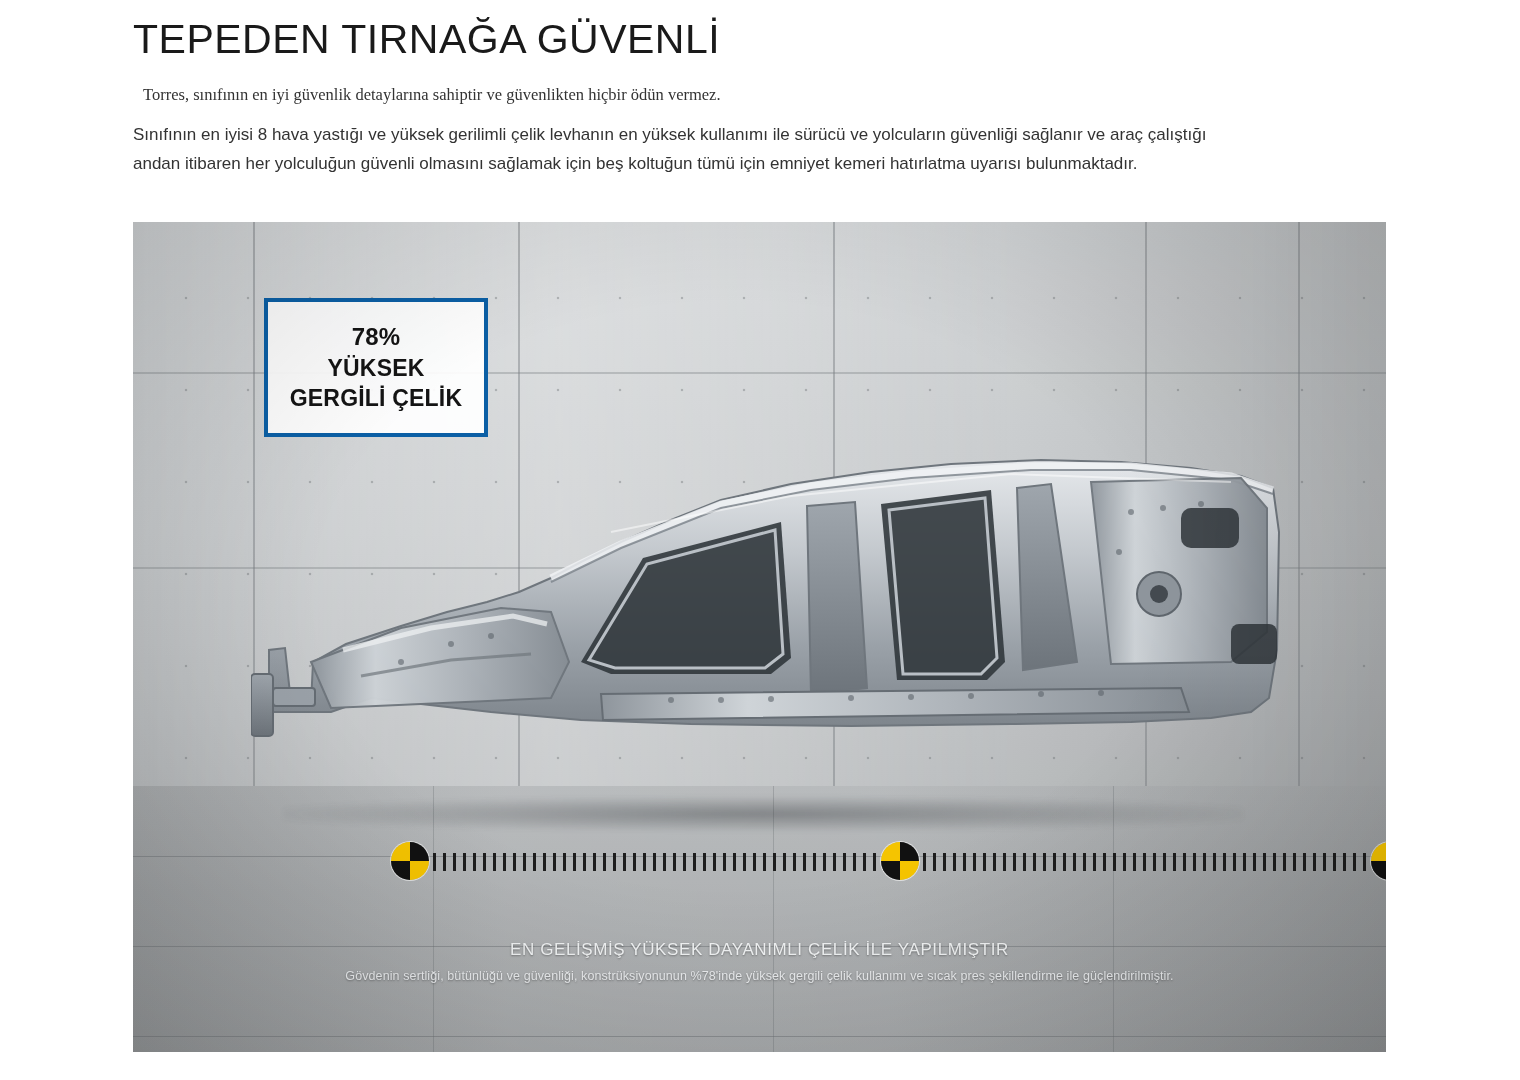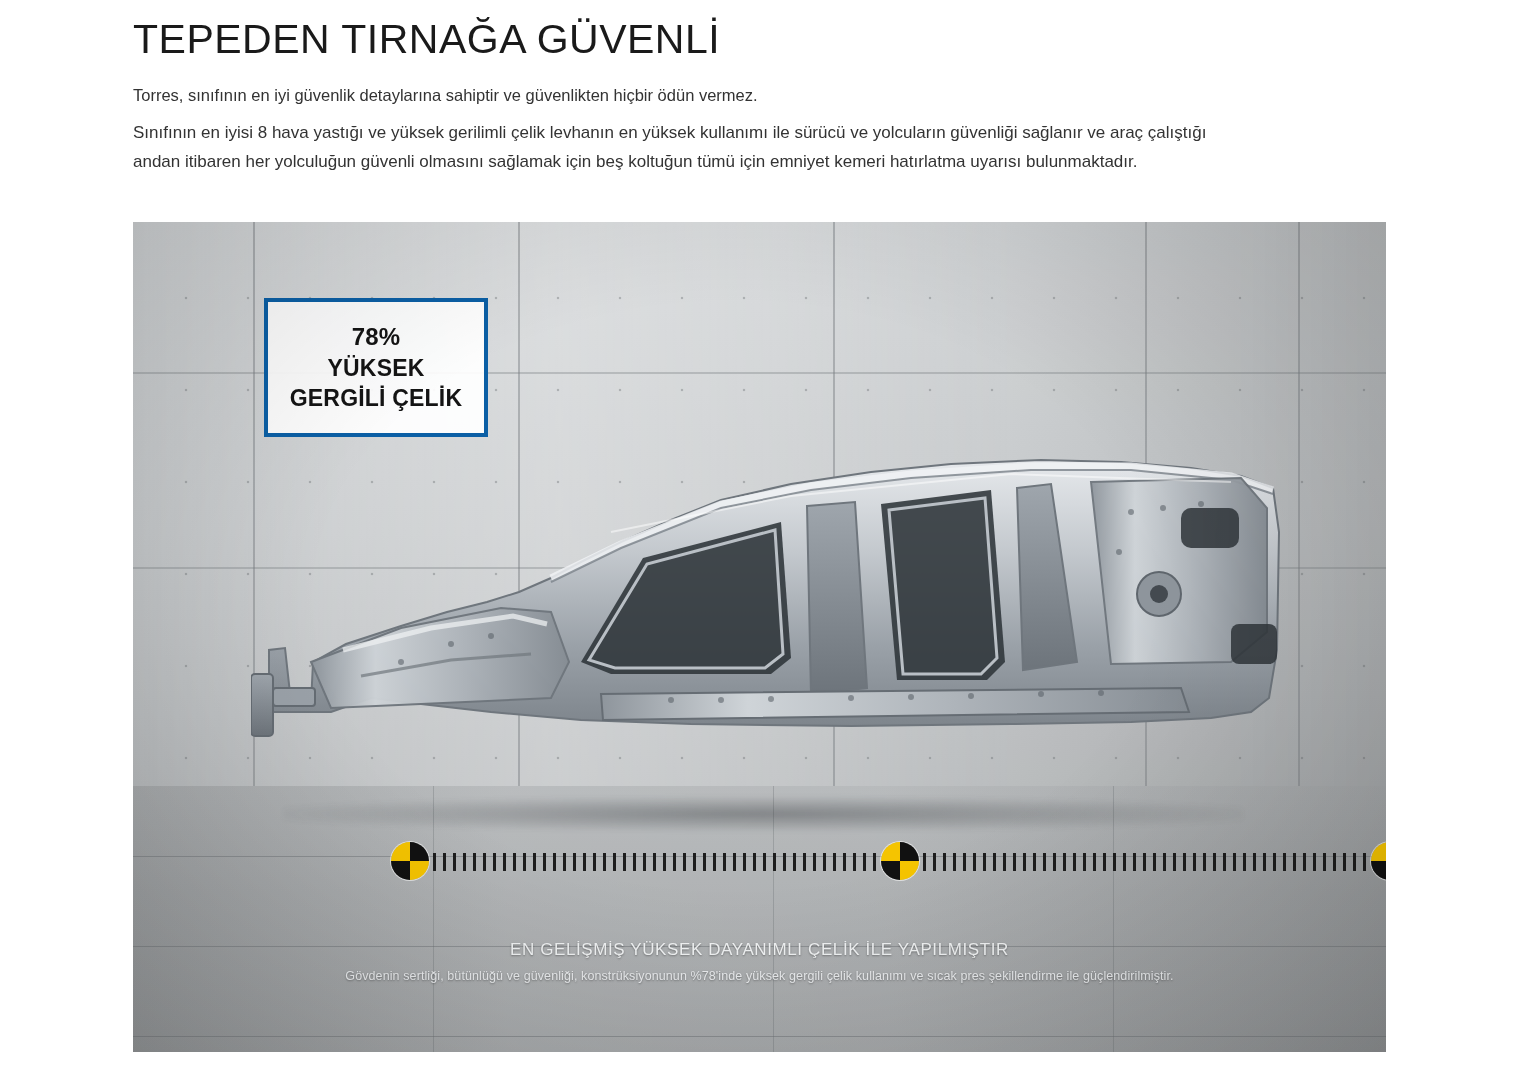--- a/index.html
+++ b/index.html
@@ -34,22 +34,22 @@
     color: #1a1a1a;
     margin: 0 0 18px 0;
     line-height: 1.15;
     font-family: "Liberation Sans", sans-serif;
   }
 
   .lead-line {
     font-size: 16.5px;
     color: #333333;
     line-height: 1.72;
-    margin: 0;
-    font-family: Liberation Sans, sans-serif;
+    margin: 10px;
+    font-family: Liberation Serif, serif;
   }
 
   .body-paragraph {
     font-size: 17px;
     color: #333333;
     line-height: 1.72;
     margin: 8px 0 0 0;
     max-width: 1120px;
     font-family: "Liberation Sans", sans-serif;
   }

